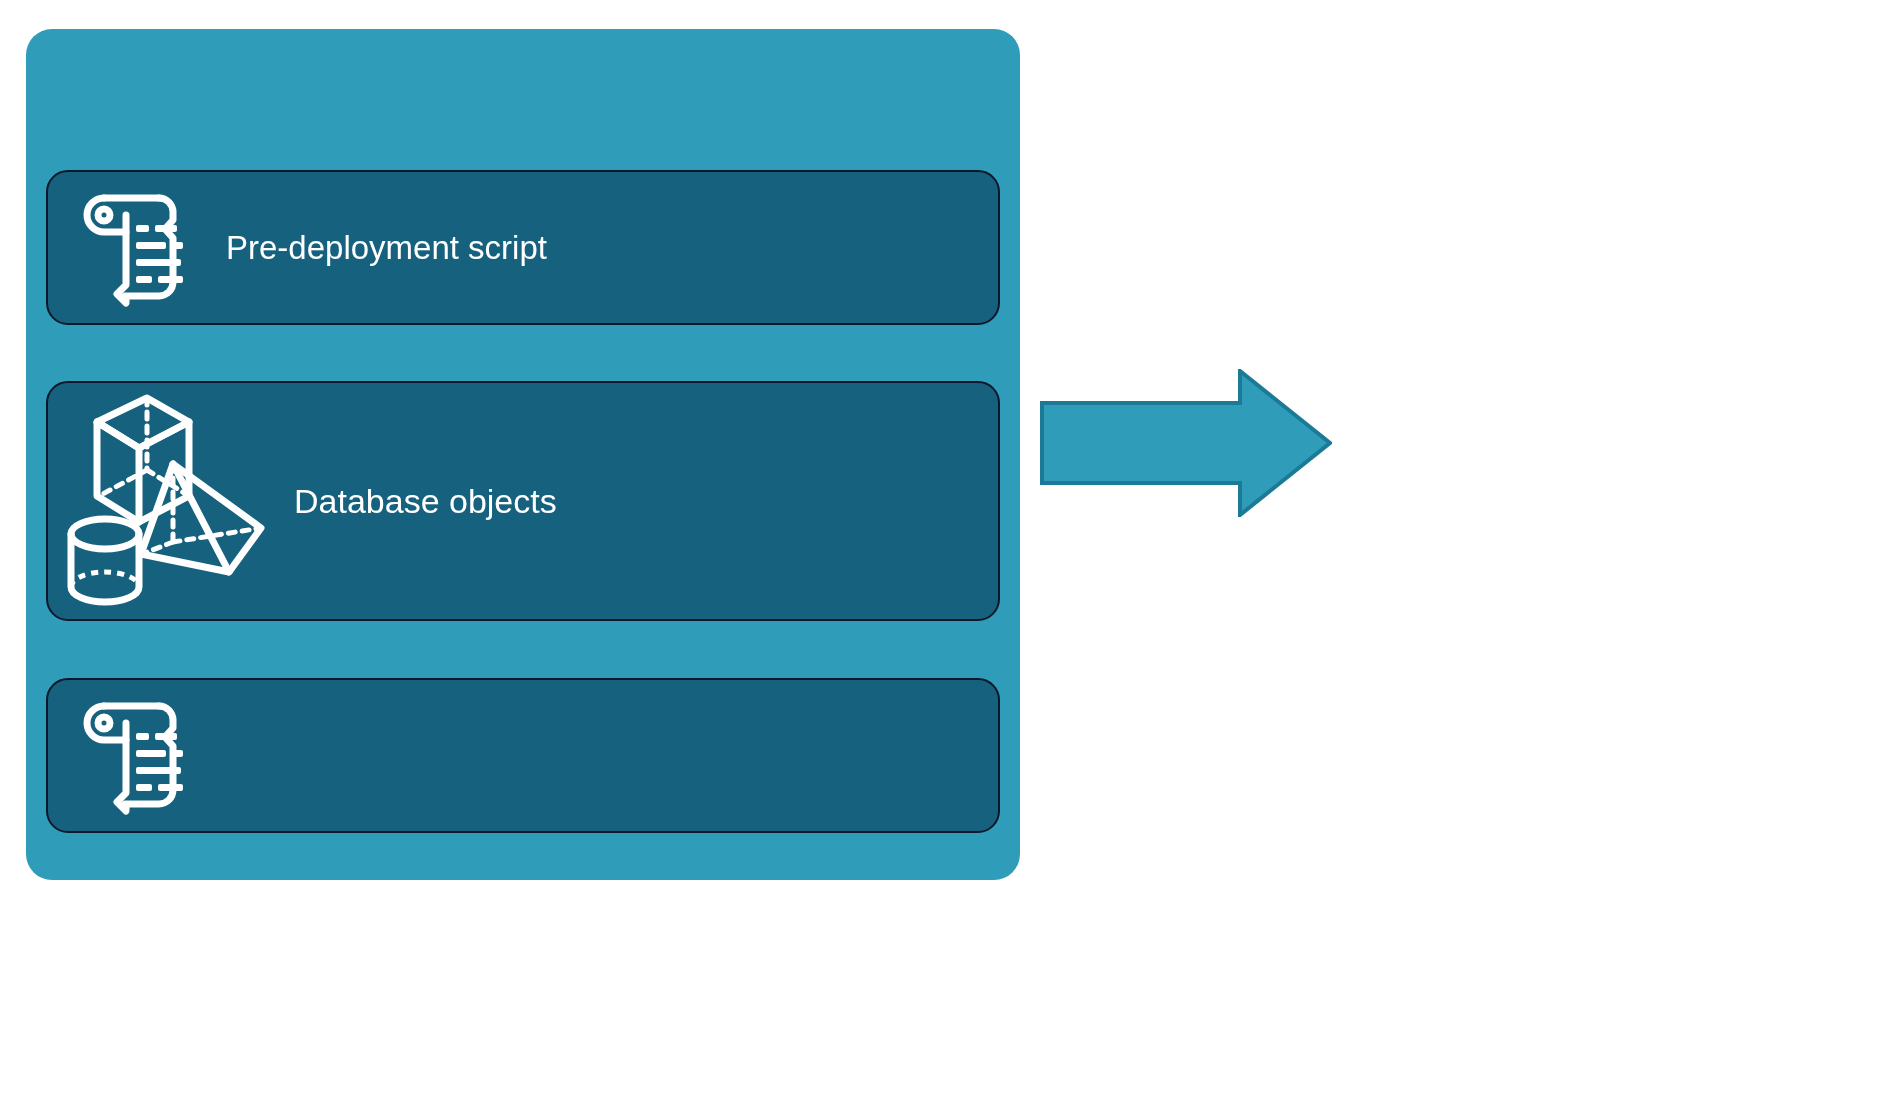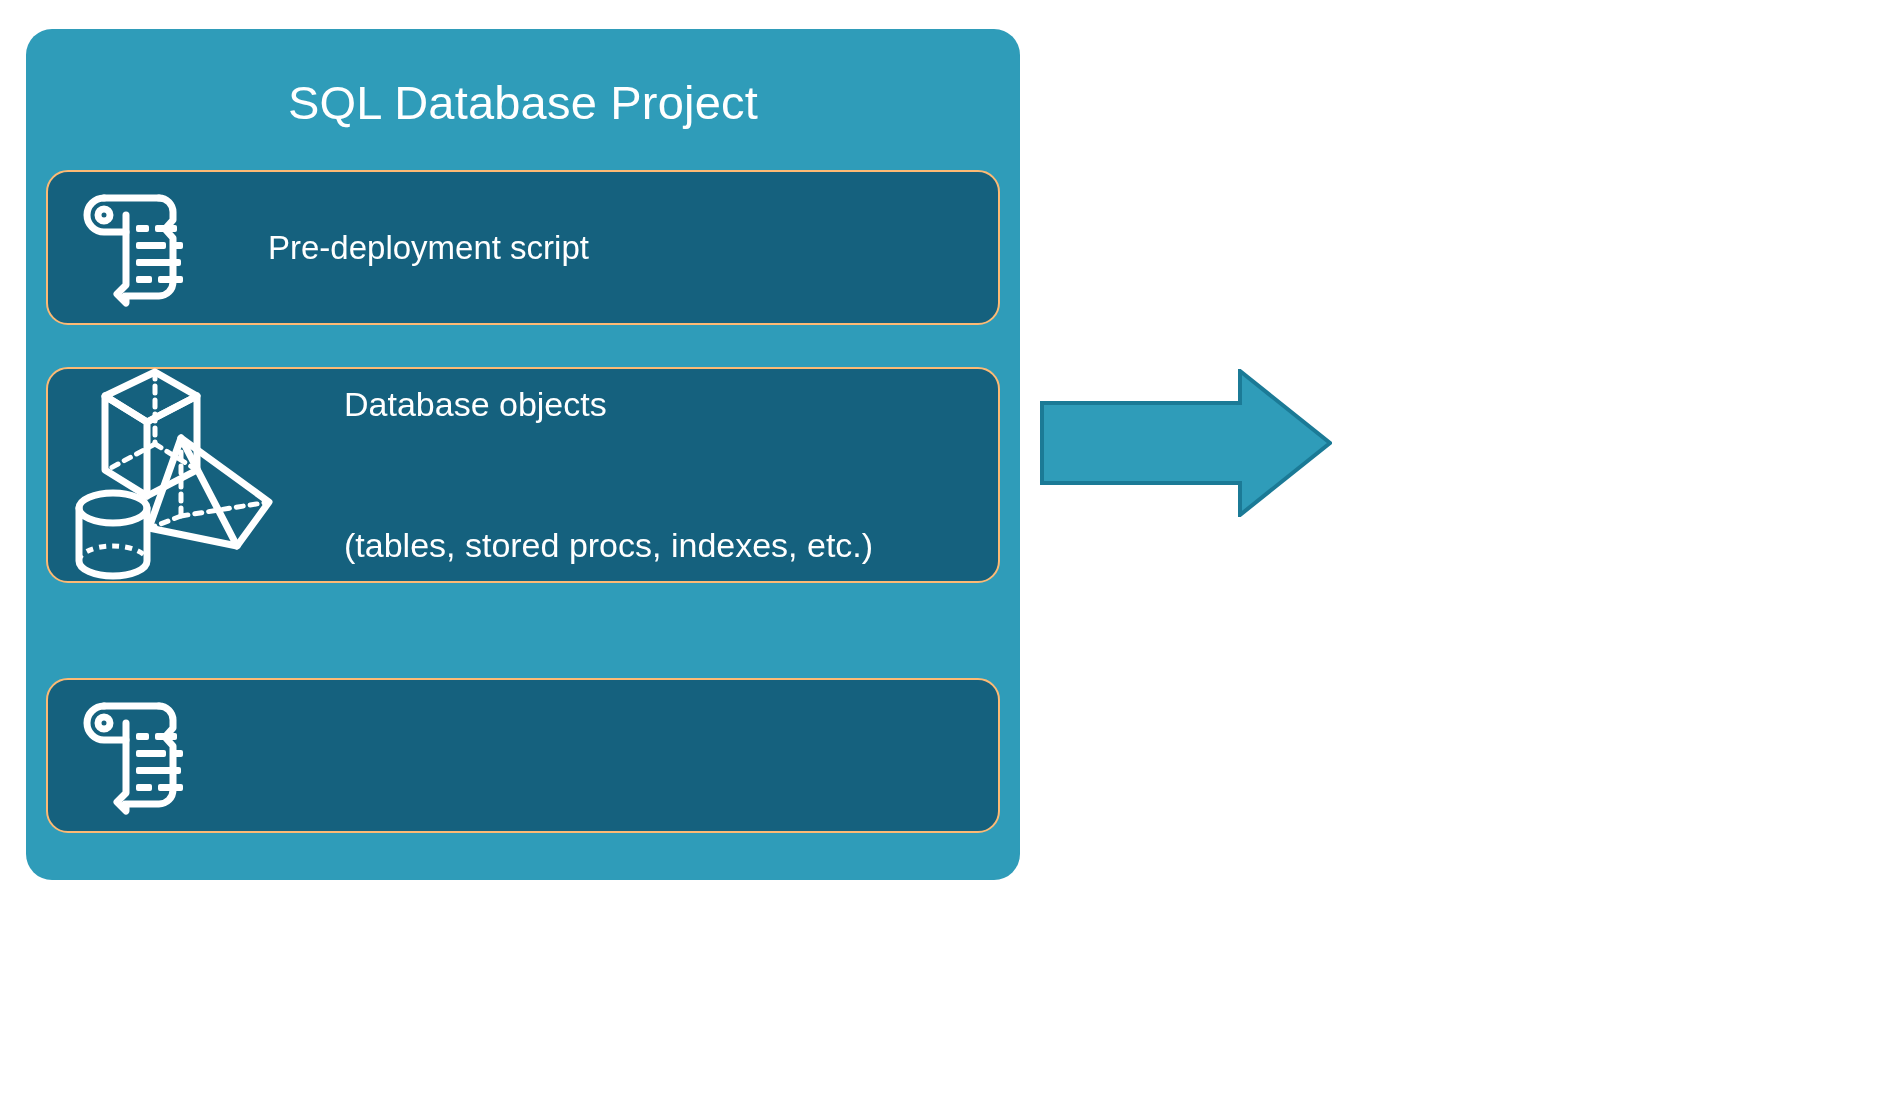--- a/index.html
+++ b/index.html
@@ -33,29 +33,28 @@
     line-height:1.1;
     white-space:nowrap;
   }
 
   
   .card{
     position:absolute;
     left:20px;
     width:954px;
     background:#15617E;
-    border:2px solid #fdba74;
+    border:2px solid #0f172a;
     border-radius:22px;
     box-sizing:border-box;
     display:flex;
     align-items:center;
-    gap:42px;
   }
   .card-pre{top:141px;height:155px;}
-  .card-objects{top:338px;height:216px;padding-left:8px;}
+  .card-objects{top:352px;height:240px;}
   .card-post{top:649px;height:155px;}
 
   .card-icon{
     flex:0 0 auto;
     display:flex;
     align-items:center;
     justify-content:center;
   }
   .card-icon.scroll{width:150px;margin-left:10px;}
   .card-icon.shapes{width:230px;margin-left:8px;}
@@ -114,21 +113,20 @@
     width:130px;height:160px;
   }
 </style>
 </head>
 <body>
 
 <div class="stage">
 
   <div class="project-panel">
 
-    <div class="project-title">SQL Database Project</div>
 
     <div class="card card-pre">
       <div class="card-icon scroll">
         <svg width="120" height="118" viewBox="0 0 120 118" aria-hidden="true">
           <g fill="none" stroke="#ffffff" stroke-width="7" stroke-linecap="round" stroke-linejoin="round">
 
             <path d="M31 9 h55"></path>
             <path d="M31 9 a17 17 0 1 0 0 34 h22"></path>
             <circle cx="31" cy="26" r="6"></circle>
 
@@ -180,21 +178,20 @@
             <ellipse cx="44" cy="148" rx="34" ry="15"></ellipse>
             <path d="M10,148 v53 a34 15 0 0 0 68 0 v-53"></path>
           </g>
           <g stroke="#ffffff" stroke-width="5" stroke-dasharray="7 6" fill="none">
             <path d="M10 201 a34 15 0 0 1 68 0"></path>
           </g>
         </svg>
       </div>
       <div class="card-label">
         <div>Database objects</div>
-        <div>(tables, stored procs, indexes, etc.)</div>
       </div>
     </div>
 
     <div class="card card-post">
       <div class="card-icon scroll">
         <svg width="120" height="118" viewBox="0 0 120 118" aria-hidden="true">
           <g fill="none" stroke="#ffffff" stroke-width="7" stroke-linecap="round" stroke-linejoin="round">
             <path d="M31 9 h55"></path>
             <path d="M31 9 a17 17 0 1 0 0 34 h22"></path>
             <circle cx="31" cy="26" r="6"></circle>

